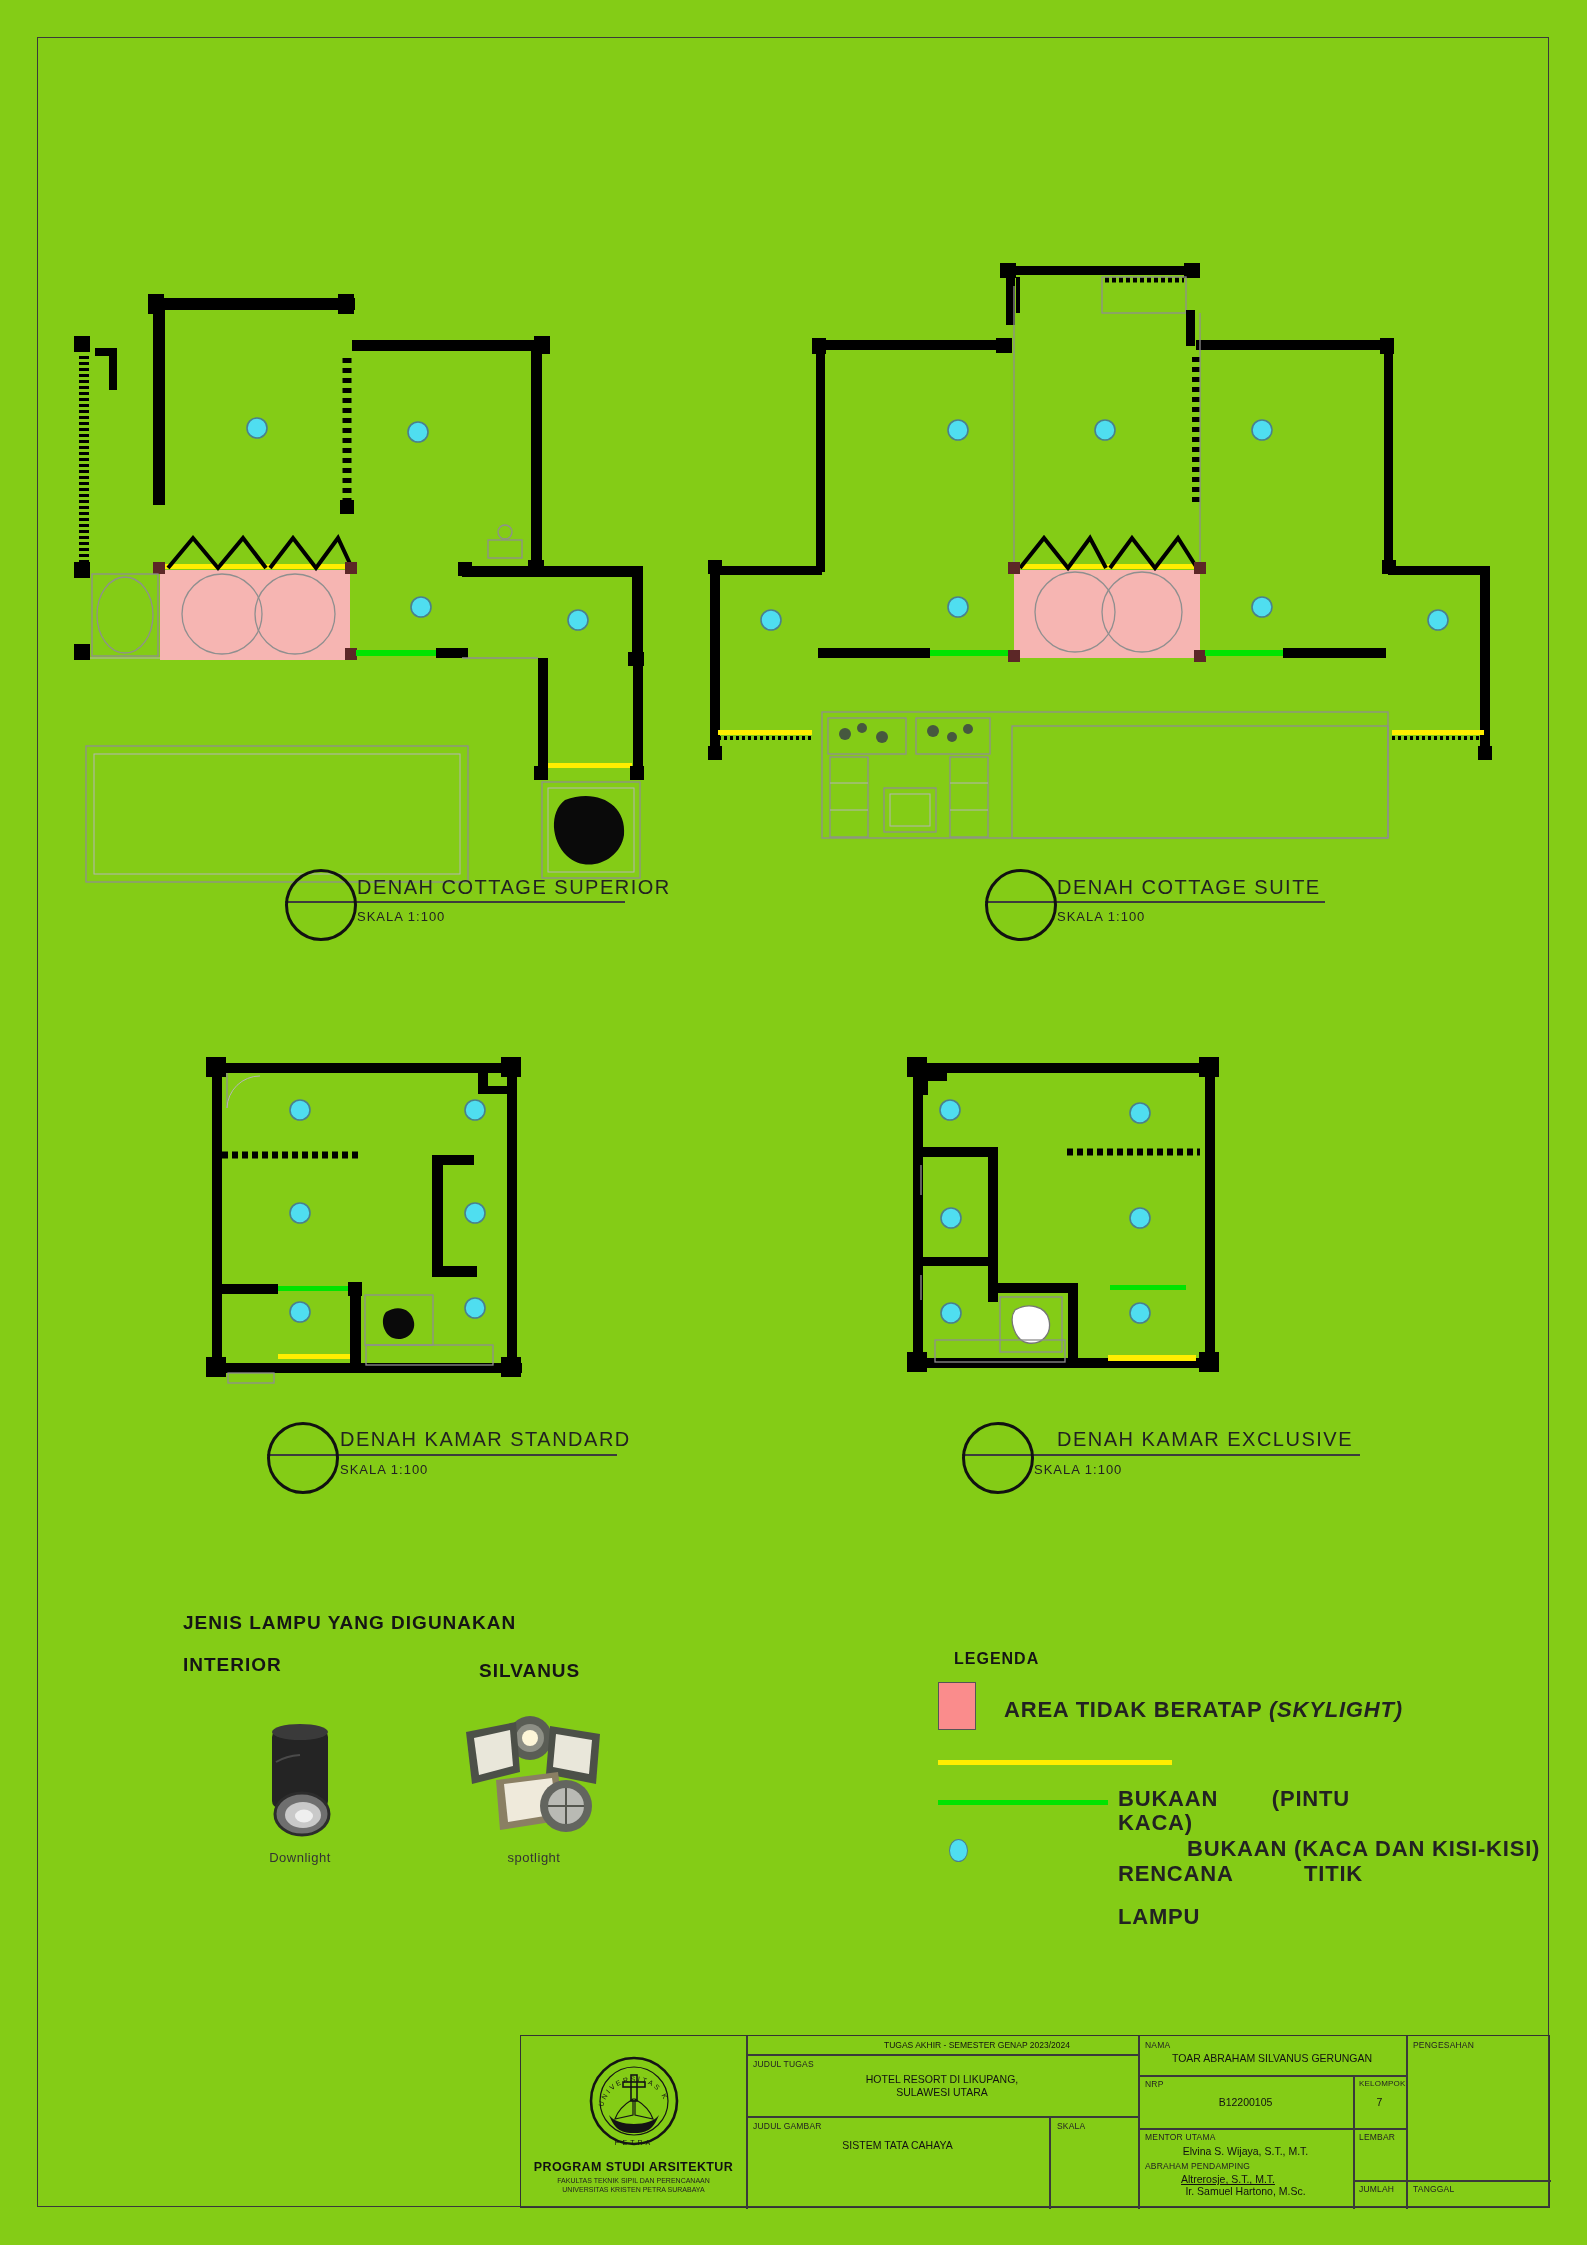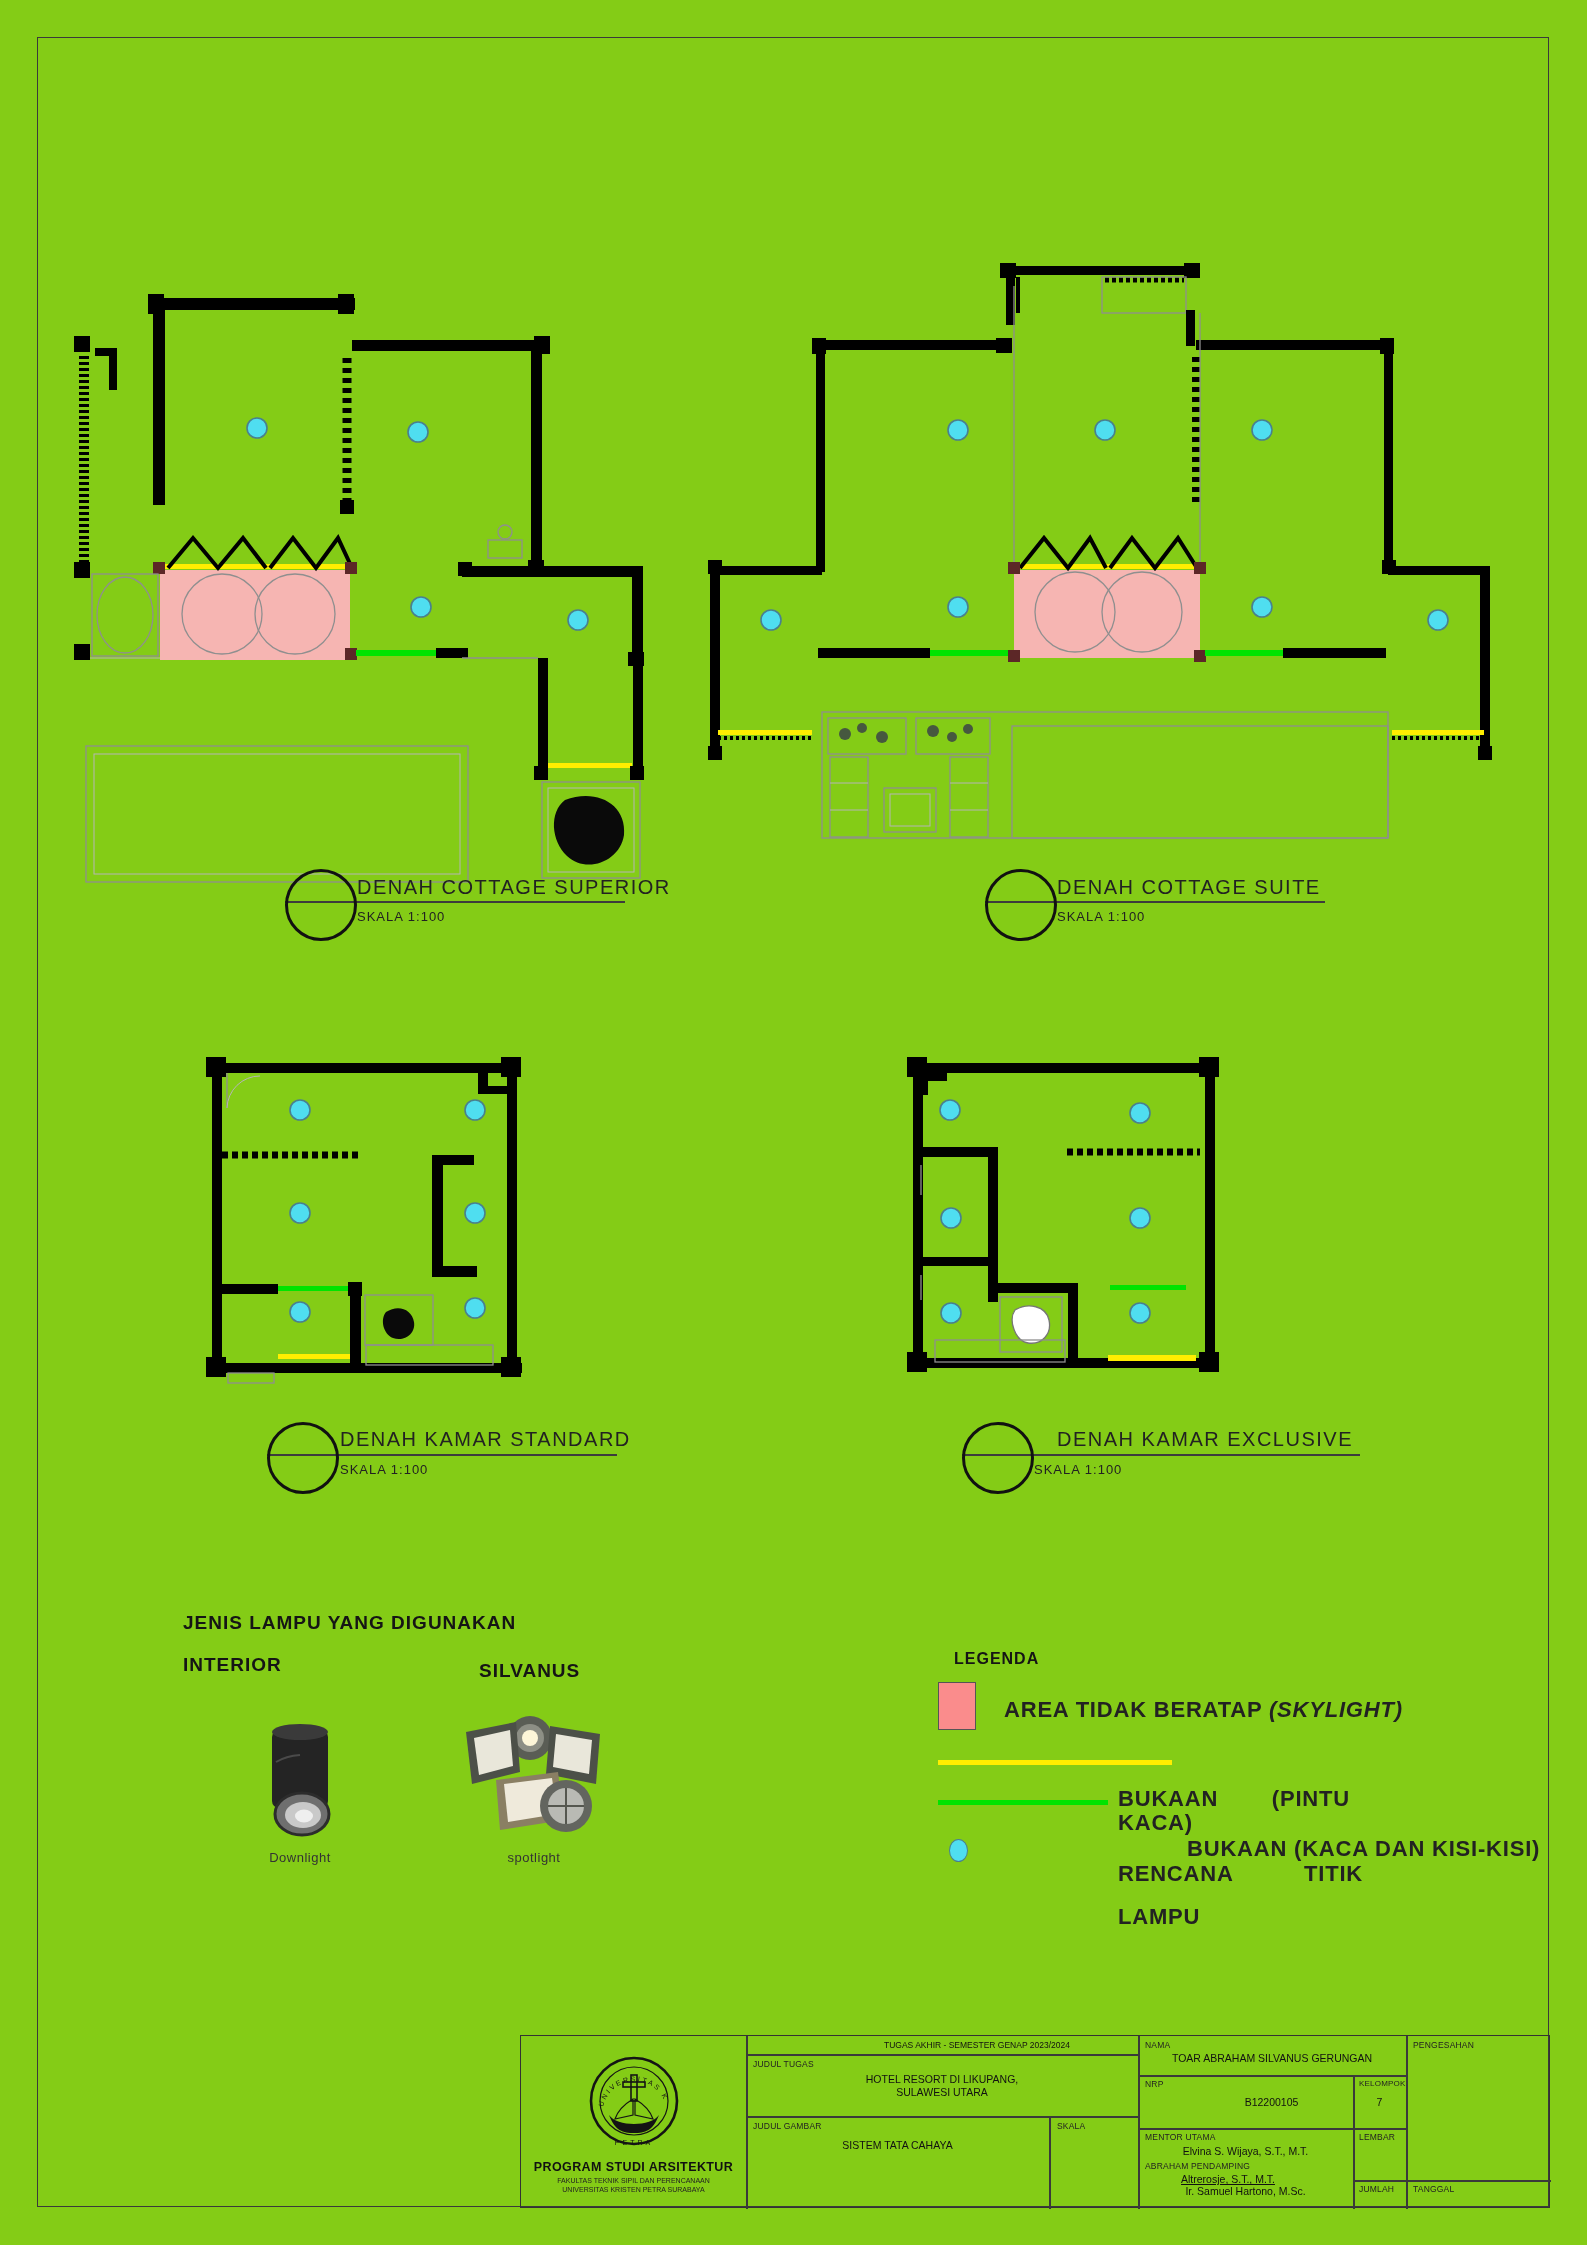--- a/index.html
+++ b/index.html
@@ -397,21 +397,21 @@
     <div class="abs tb-label" style="left:232px;top:23px;">JUDUL TUGAS</div>
     <div class="abs tb-value" style="left:225px;top:37px;width:392px;">HOTEL RESORT DI LIKUPANG,</div>
     <div class="abs tb-value" style="left:225px;top:50px;width:392px;">SULAWESI UTARA</div>
     <div class="abs tb-label" style="left:232px;top:85px;">JUDUL GAMBAR</div>
     <div class="abs tb-value" style="left:225px;top:103px;width:303px;">SISTEM TATA CAHAYA</div>
     <div class="abs tb-label" style="left:536px;top:85px;">SKALA</div>
 
     <div class="abs tb-label" style="left:624px;top:4px;">NAMA</div>
     <div class="abs tb-value" style="left:617px;top:16px;width:268px;">TOAR ABRAHAM SILVANUS GERUNGAN</div>
     <div class="abs tb-label" style="left:624px;top:43px;">NRP</div>
-    <div class="abs tb-value" style="left:617px;top:60px;width:215px;padding-left:26px;">B12200105</div>
+    <div class="abs tb-value" style="left:617px;top:60px;width:215px;">B12200105</div>
     <div class="abs tb-label" style="left:838px;top:43px;font-size:8px;">KELOMPOK</div>
     <div class="abs tb-value" style="left:832px;top:60px;width:53px;">7</div>
     <div class="abs tb-label" style="left:624px;top:96px;">MENTOR UTAMA</div>
     <div class="abs tb-value" style="left:617px;top:109px;width:215px;">Elvina S. Wijaya, S.T., M.T.</div>
     <div class="abs tb-label" style="left:624px;top:125px;">ABRAHAM PENDAMPING</div>
     <div class="abs tb-value" style="left:617px;top:137px;width:180px;text-decoration:underline;">Altrerosje, S.T., M.T.</div>
     <div class="abs tb-value" style="left:617px;top:149px;width:215px;">Ir. Samuel Hartono, M.Sc.</div>
     <div class="abs tb-label" style="left:838px;top:96px;">LEMBAR</div>
     <div class="abs tb-label" style="left:838px;top:148px;">JUMLAH</div>
 

